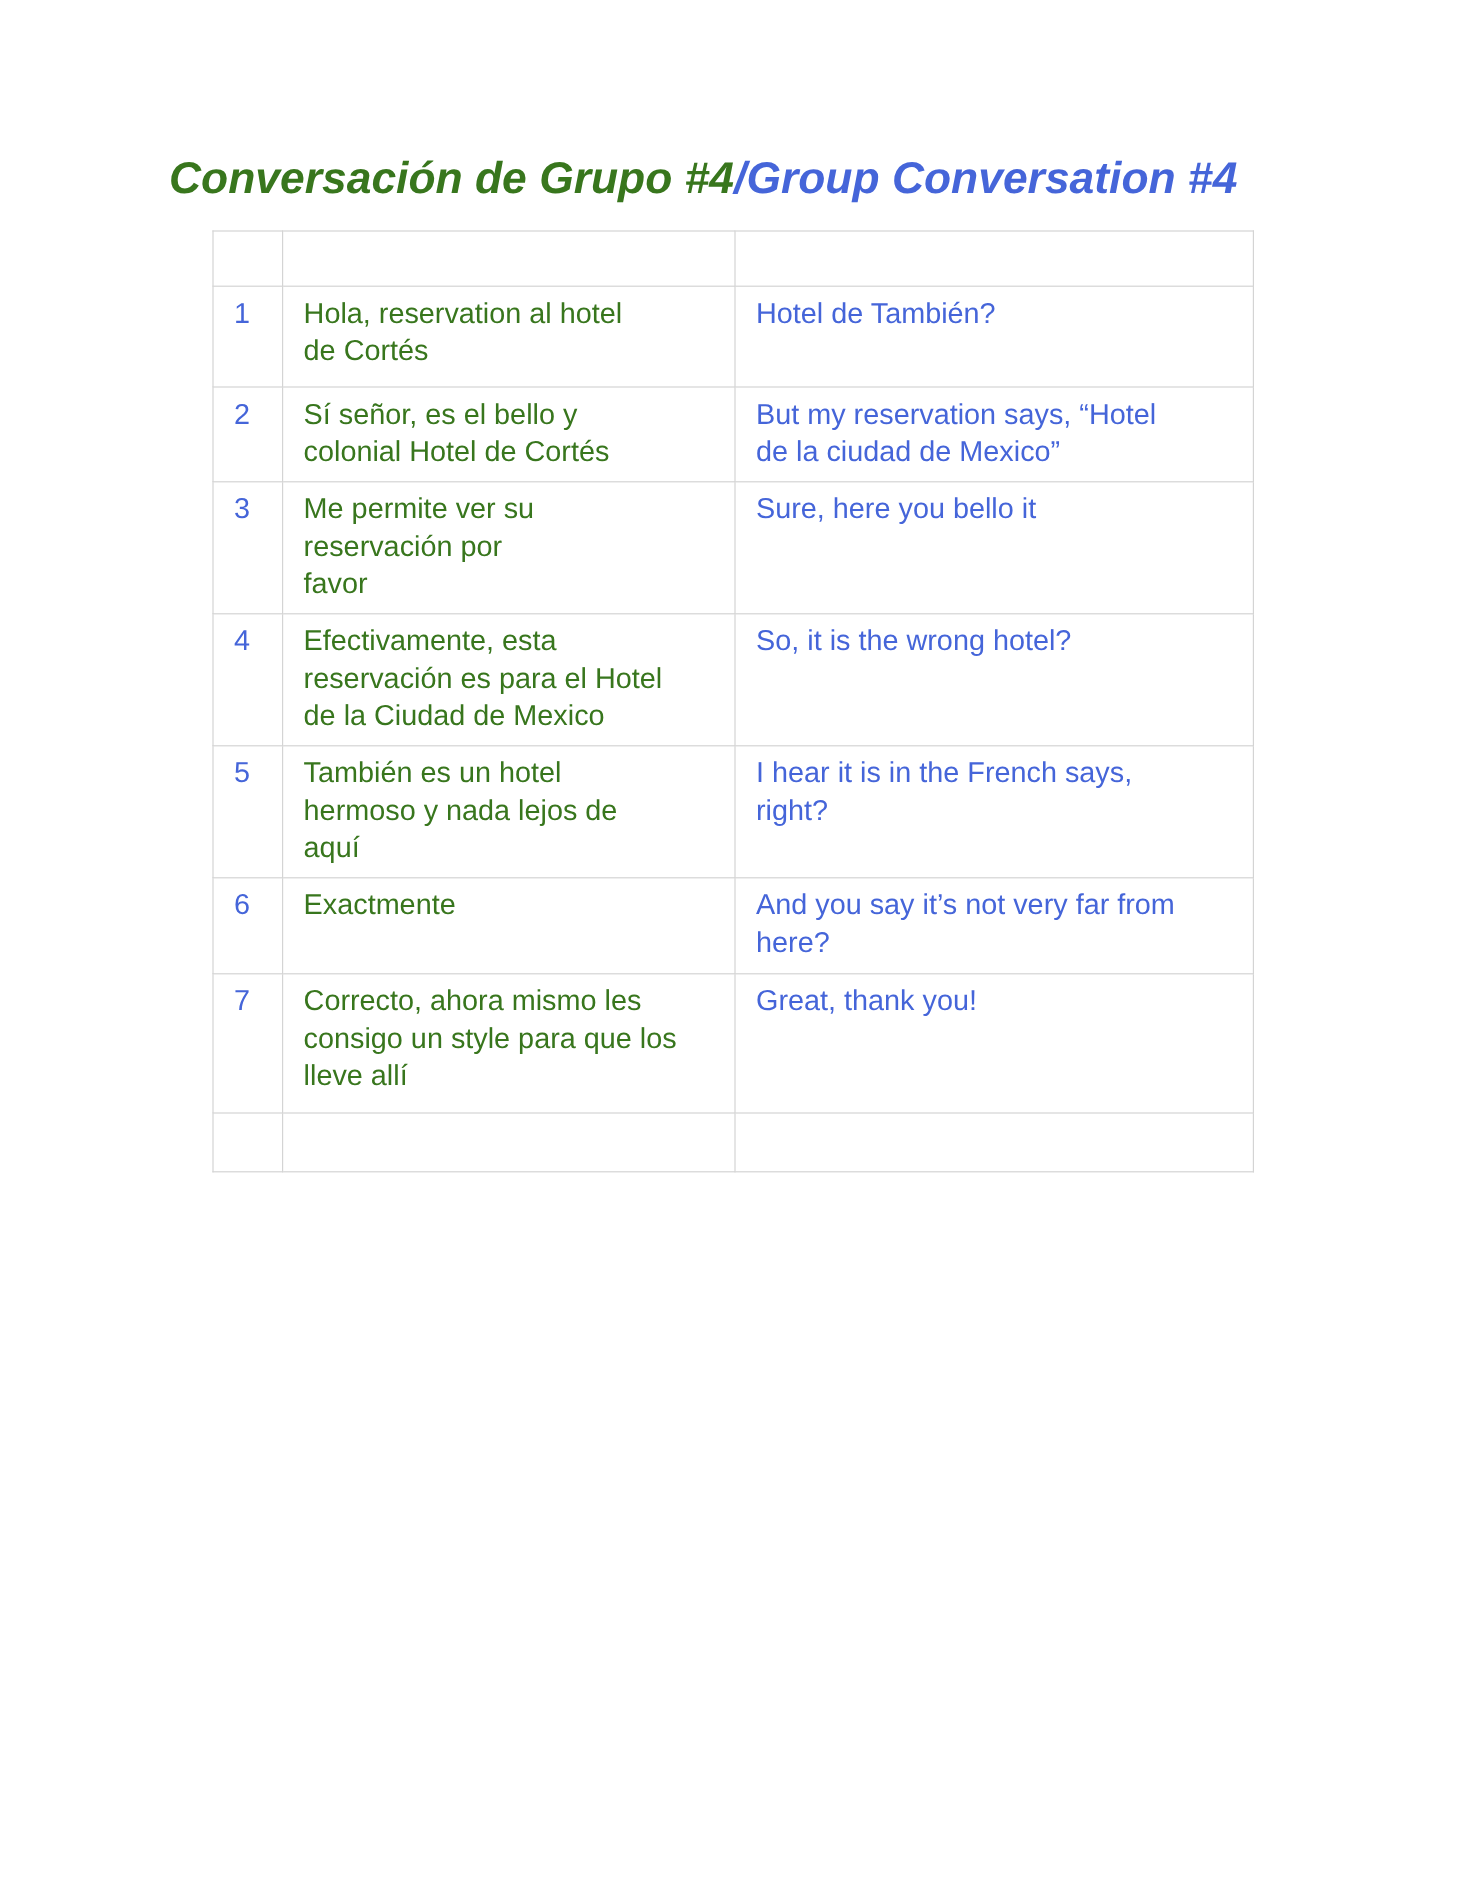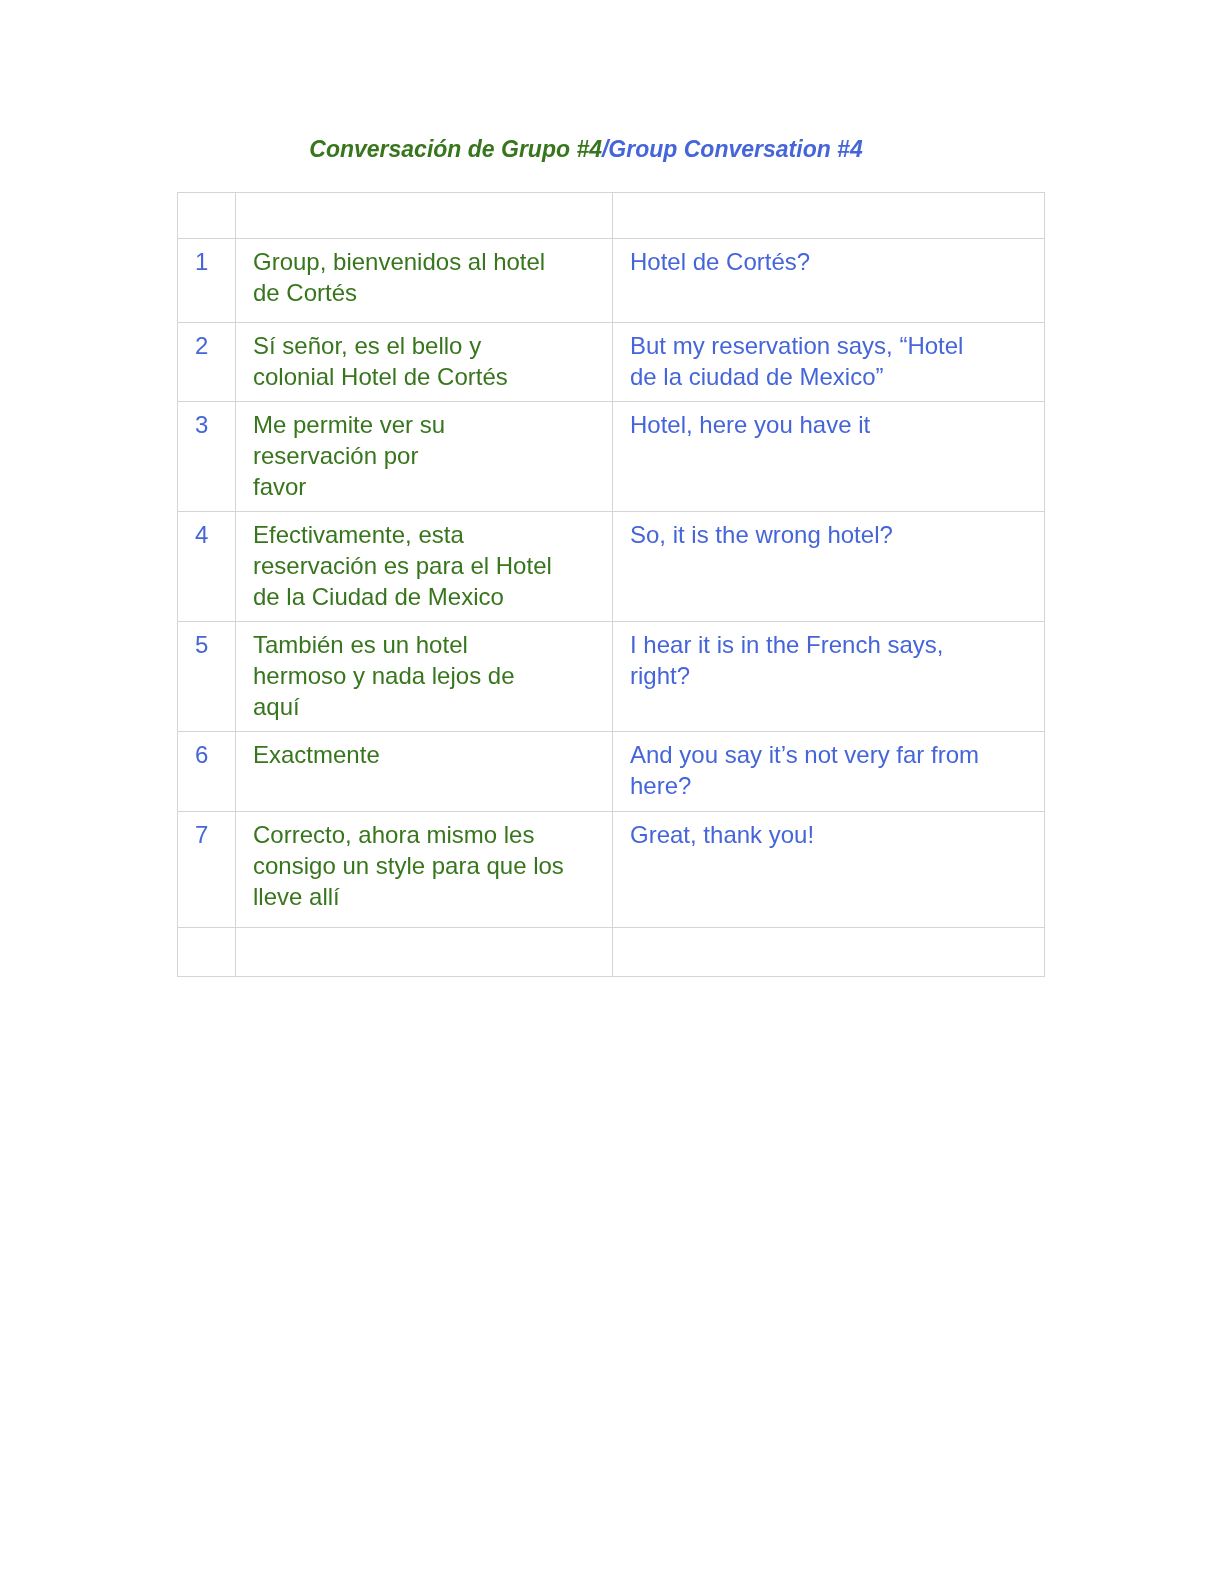--- a/index.html
+++ b/index.html
@@ -14,21 +14,21 @@
     font-family: "Liberation Sans", sans-serif;
     overflow: hidden;
   }
   .doc-title {
     position: absolute;
     top: 131px;
     left: 0;
     width: 1172px;
     margin: 0;
     text-align: center;
-    font-size: 23px;
+    font-size: 37px;
     line-height: 36px;
     font-weight: bold;
     font-style: italic;
     white-space: nowrap;
   }
   .title-es { color: #38761d; }
   .title-en { color: #4565d9; }
 
   table.conv-table {
     position: absolute;
@@ -75,37 +75,37 @@
       <col style="width:432px">
     </colgroup>
     <tbody>
       <tr class="rh0">
         <td class="c-num"></td>
         <td class="c-es"></td>
         <td class="c-en"></td>
       </tr>
       <tr class="rh1">
         <td class="c-num">1</td>
-        <td class="c-es">Group, bienvenidos al hotel
+        <td class="c-es">Hola, reservation al hotel
 de Cortés</td>
-        <td class="c-en">Hotel de Cortés?</td>
+        <td class="c-en">Hotel de También?</td>
       </tr>
       <tr class="rh2">
         <td class="c-num">2</td>
         <td class="c-es">Sí señor, es el bello y
 colonial Hotel de Cortés</td>
         <td class="c-en">But my reservation says, “Hotel
 de la ciudad de Mexico”</td>
       </tr>
       <tr class="rh3">
         <td class="c-num">3</td>
         <td class="c-es">Me permite ver su
 reservación por
 favor</td>
-        <td class="c-en">Hotel, here you have it</td>
+        <td class="c-en">Sure, here you bello it</td>
       </tr>
       <tr class="rh4">
         <td class="c-num">4</td>
         <td class="c-es">Efectivamente, esta
 reservación es para el Hotel
 de la Ciudad de Mexico</td>
         <td class="c-en">So, it is the wrong hotel?</td>
       </tr>
       <tr class="rh5">
         <td class="c-num">5</td>

